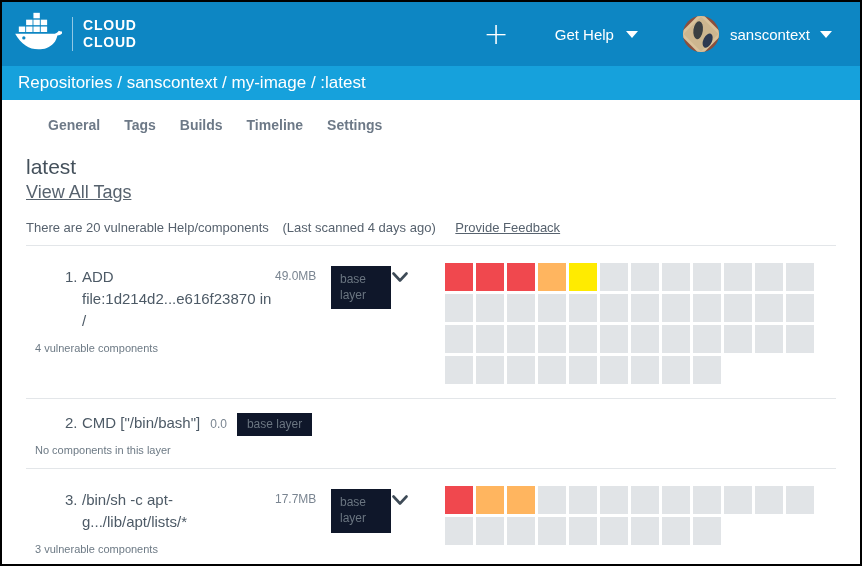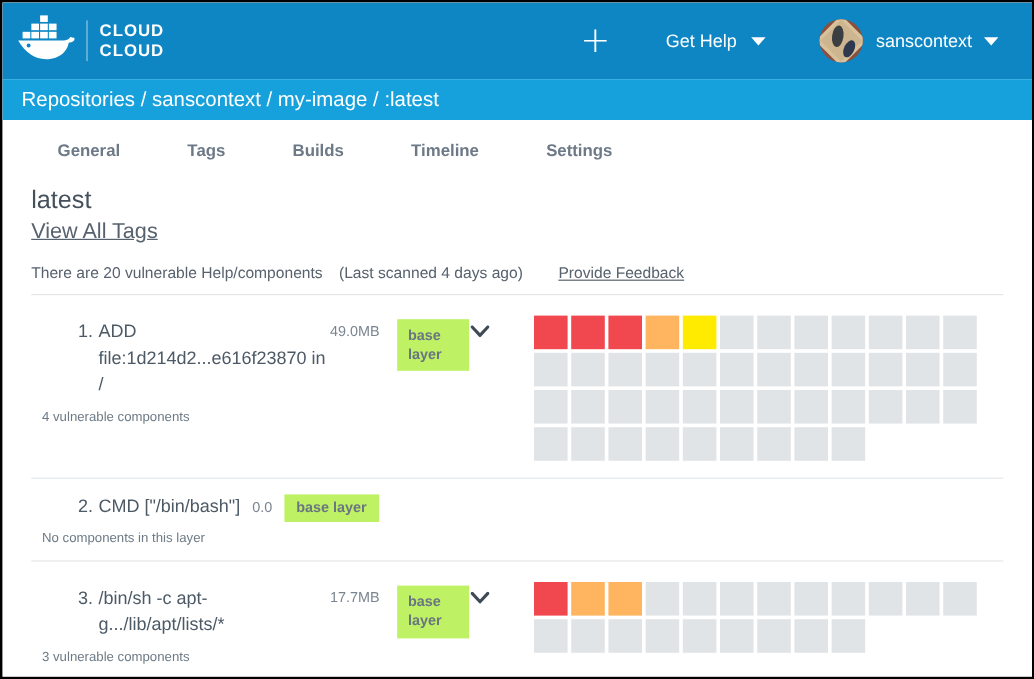--- a/index.html
+++ b/index.html
@@ -32,42 +32,42 @@
   .get-help { margin-right:44px; }
   .avatar { width:38px; height:38px; border-radius:50%; overflow:hidden; flex:none; cursor:pointer; }
   .user-menu { display:flex; align-items:center; gap:10px; }
   .avatar + .menu-label { margin-left:0; }
   
   .breadcrumb-bar {
     height:34px; background:#16A1DC; color:#fff; display:flex; align-items:center;
     padding:0 16px; font-size:17px; font-weight:400;
   }
   
-  .tabs-row { display:flex; gap:56px; padding:17px 24px 13px 46px; }
+  .tabs-row { display:flex; gap:24px; padding:17px 24px 13px 46px; }
   .tab { font-size:14px; font-weight:700; color:#6D7987; cursor:pointer; }
   
   .content { padding:0 24px; }
   .page-title { font-size:21px; font-weight:400; color:#44505B; margin-top:9px; }
   .view-all { font-size:18px; color:#57626E; text-decoration:underline; margin-top:3px; display:inline-block; cursor:pointer; }
   .scan-line { margin-top:17px; font-size:13px; color:#57626E; }
   .scan-line b { font-weight:400; }
   .scan-age { margin-left:10px; }
-  .feedback-link { margin-left:26px; text-decoration:underline; cursor:pointer; color:#57626E; }
+  .feedback-link { margin-left:16px; text-decoration:underline; cursor:pointer; color:#57626E; }
   .separator { height:1px; background:#E3E6E9; }
   .scan-line + .separator { margin-top:10px; }
   
   .layer-row { display:flex; align-items:flex-start; padding:20px 0 14px 0; }
   .layer-left { position:relative; width:419px; flex:none; }
   .layer-head { display:flex; padding-left:39px; }
   .layer-number { width:17px; flex:none; font-size:15px; color:#4D5A66; line-height:22px; }
   .layer-command { width:192px; font-size:15px; color:#4D5A66; line-height:22px; overflow-wrap:break-word; }
   .layer-size { position:absolute; left:249px; top:3px; width:48px; text-align:left; font-size:12px; color:#7A8591; }
   .layer-badge {
-    position:absolute; left:305px; top:0; width:60px; background:#bef264; color:#6A7580;
-    font-size:12px; line-height:1.35; padding:5px 8px 6px 9px;font-weight:bold;
+    position:absolute; left:305px; top:0; width:60px; background:#0f172a; color:#6A7580;
+    font-size:12px; line-height:1.35; padding:5px 8px 6px 9px;
   }
   .layer-chevron { position:absolute; left:366px; top:3px; cursor:pointer; }
   .layer-note { margin-left:9px; margin-top:10px; font-size:11px; color:#6D7A85; }
   
   .inline-layer { padding:13px 0 12px 0; }
   .inline-layer .layer-left { width:auto; }
   .inline-layer .layer-command { width:auto; }
   .inline-layer .layer-size { position:static; display:inline-block; width:auto; margin-left:10px; }
   .inline-layer .layer-badge { position:static; display:inline-block; width:auto; margin-left:10px; padding:3px 10px 4px 10px; vertical-align:1px; }
   .inline-layer .layer-head { align-items:baseline; }

